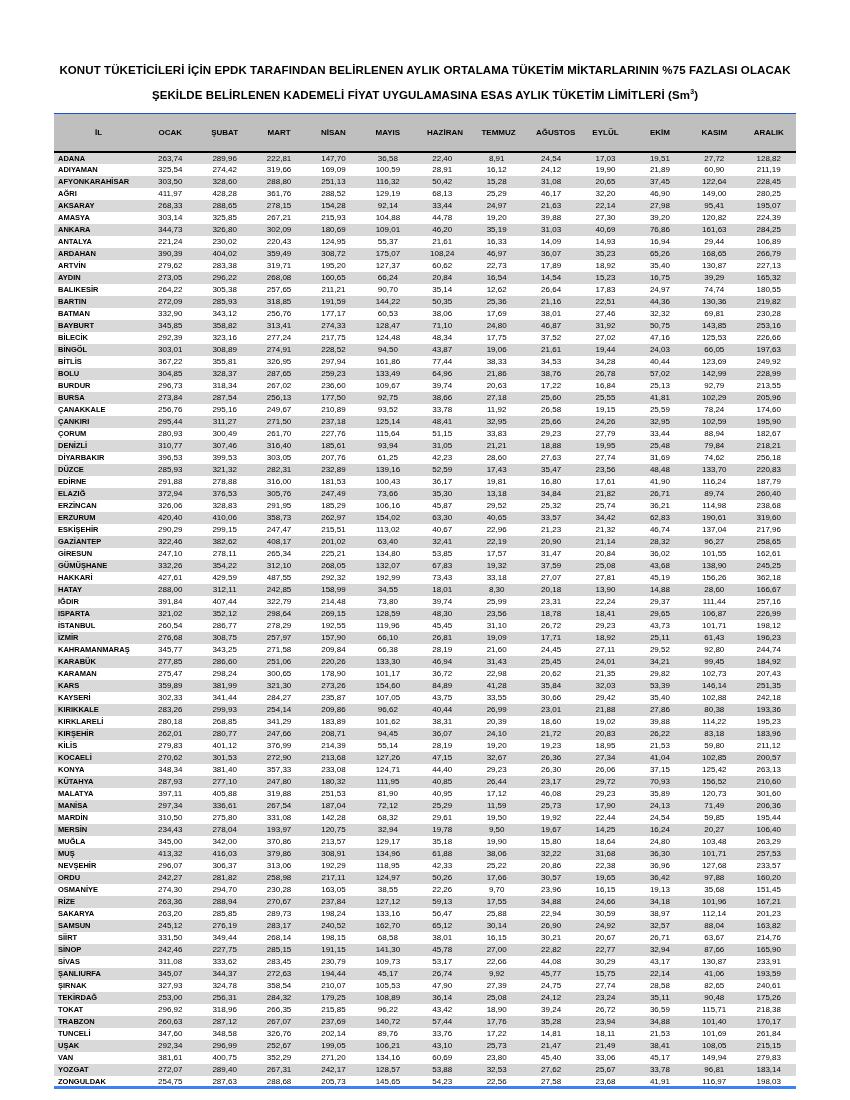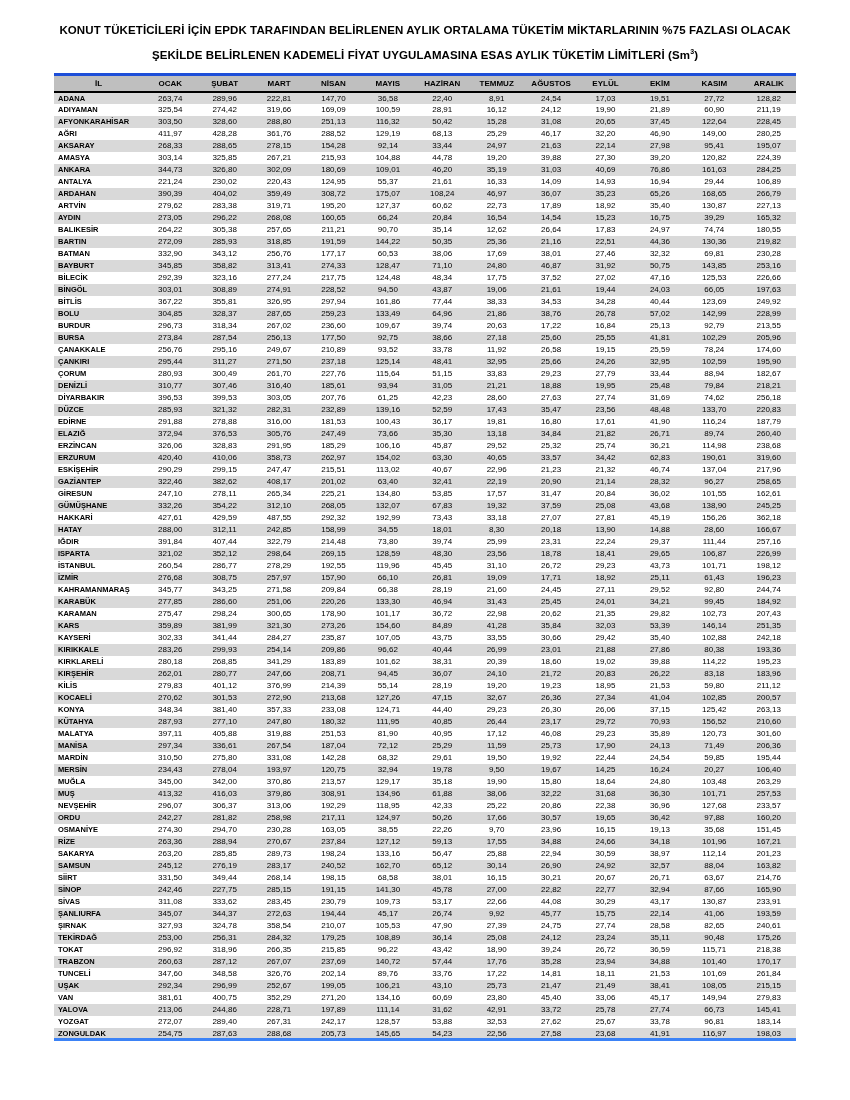--- a/index.html
+++ b/index.html
@@ -1,36 +1,36 @@
 <!DOCTYPE html>
 <html lang="tr" style="--header-bg: #bfbfbf; --row-alt-bg: #d9d9d9;"><head>
 <meta charset="utf-8">
 <style>
   html,body{margin:0;padding:0;}
   body{
     width:850px;height:1100px;background:#ffffff;color:#000;
     font-family:"Liberation Sans","DejaVu Sans",sans-serif;
     -webkit-font-smoothing:antialiased;
   }
-  .page{padding-top:20px;}
+  .page{padding-top:20px;margin-top:40px;}
   .title{
     text-align:center;font-weight:bold;font-size:11.5px;line-height:21px;
     letter-spacing:0.1px;
   }
   .title sup{font-size:7px;vertical-align:super;}
   table.limits{
     border-collapse:collapse;table-layout:fixed;
     width:742px;margin:7px auto 0 auto;
     font-size:8px;
   }
   table.limits thead th{
     background:var(--header-bg,#bfbfbf);
     font-weight:bold;font-size:8px;
-    border-top:3px solid #1d4ed8;border-bottom:2px solid #000;
-    height:13px;padding:1px;text-align:center;vertical-align:middle;
+    border-top:1px solid #1d4ed8;border-bottom:2px solid #000;
+    height:13px;padding:12px;text-align:center;vertical-align:middle;
   }
   table.limits thead th.il{text-align:center;}
   table.limits tbody{border-bottom:3px solid #3b82f6;}
   table.limits tbody tr{height:12px;}
   table.limits tbody tr:nth-child(odd){background:var(--row-alt-bg,#d9d9d9);}
   table.limits tbody tr:nth-child(even){background:#ffffff;}
   table.limits th.il-cell{
     text-align:left;font-weight:bold;font-size:7.5px;
     padding:0 0 0 4px;white-space:nowrap;overflow:hidden;
   }
@@ -1217,35 +1217,20 @@
           <td>134,16</td>
           <td>60,69</td>
           <td>23,80</td>
           <td>45,40</td>
           <td>33,06</td>
           <td>45,17</td>
           <td>149,94</td>
           <td>279,83</td>
         </tr>
         <tr>
-          <th class="il-cell">YALOVA</th>
-          <td>213,06</td>
-          <td>244,86</td>
-          <td>228,71</td>
-          <td>197,89</td>
-          <td>111,14</td>
-          <td>31,62</td>
-          <td>42,91</td>
-          <td>33,72</td>
-          <td>25,78</td>
-          <td>27,74</td>
-          <td>66,73</td>
-          <td>145,41</td>
-        </tr>
-        <tr>
           <th class="il-cell">YOZGAT</th>
           <td>272,07</td>
           <td>289,40</td>
           <td>267,31</td>
           <td>242,17</td>
           <td>128,57</td>
           <td>53,88</td>
           <td>32,53</td>
           <td>27,62</td>
           <td>25,67</td>

